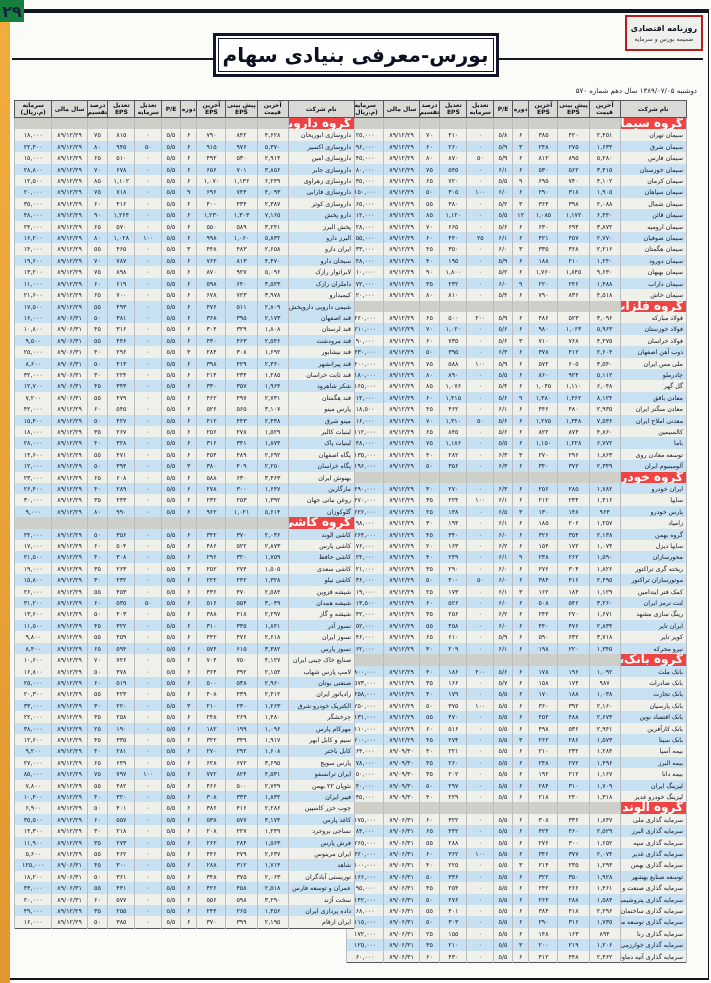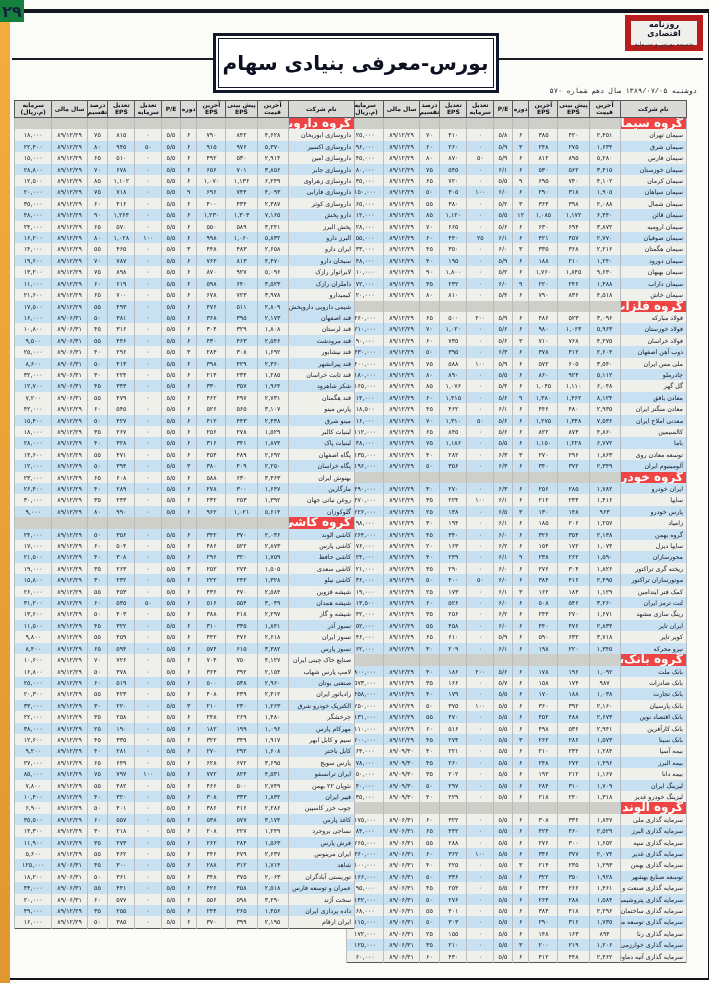--- a/index.html
+++ b/index.html
@@ -15,32 +15,32 @@
   
   .edge-left { position:absolute; left:0; top:0; width:10px; height:983px;
     background:linear-gradient(180deg,#f3ac3e,#e19630); z-index:2; }
   .page-num { position:absolute; left:0; top:0; width:24px; height:22px;
     background:#15803d; color:#17213f; font-weight:bold; font-size:16px;
     display:flex; align-items:center; justify-content:center; z-index:4; }
   .top-bar { position:absolute; top:9px; left:10px; right:2px; height:4px; background:#14161f; }
   .bottom-rule { position:absolute; bottom:3px; left:10px; right:2px; height:2px; background:#14161f; }
   .right-rule { position:absolute; top:9px; bottom:3px; right:2px; width:1px; background:#14161f; }
   .masthead { position:absolute; top:15px; right:8px; width:78px; height:36px;
-    border:6px solid #b91c1c; background:#efefec; padding:2px 3px; z-index:3;
+    border:2px solid #b91c1c; background:#efefec; padding:2px 3px; z-index:3;
     display:flex; flex-direction:column; justify-content:center; gap:2px; }
   .masthead .m1 { font-size:8px; font-weight:bold; text-align:center; }
   .masthead .m2 { font-size:6px; text-align:center; color:#333; }
   .head-rule { position:absolute; top:58px; left:12px; right:8px; height:0;
     border-top:2px solid #181b26; }
   .title-box { position:absolute; top:33px; left:50%; transform:translateX(-50%);
-    width:286px; height:60px; background:#fff; border:3px solid #121729;
+    width:286px; height:44px; background:#fff; border:3px solid #121729;
     box-shadow: inset 0 0 0 2px #fff, inset 0 0 0 3px #121729;
     display:flex; align-items:center; justify-content:center; z-index:3; }
   .title-box .t { font-size:20px; font-weight:bold; letter-spacing:0; color:#0c1020; }
-  .dateline { position:absolute; top:87px; right:14px; font-size:7px; color:#1a1d28;font-family:Liberation Mono, monospace; }
+  .dateline { position:absolute; top:87px; right:14px; font-size:7px; color:#1a1d28; }
 
   
   table.tbl { position:absolute; top:100px; width:341px; border-collapse:collapse;
     table-layout:fixed; border:1px solid #55575d; background:#fff; }
   #tbl-right { right:24px;border-radius:11px; }
   #tbl-left  { left:14px; }
   .tbl th { background:#d9d9d5; border:1px solid #55575d; font-size:6px; font-weight:bold;
     padding:1px 0; height:17px; color:#0d0f18; line-height:1.1; text-align:center; }
   .tbl td { border-left:1px solid #b9bcc0; border-right:1px solid #b9bcc0;
     font-size:6.3px; height:11.4px; line-height:11.4px; padding:0 1px;

